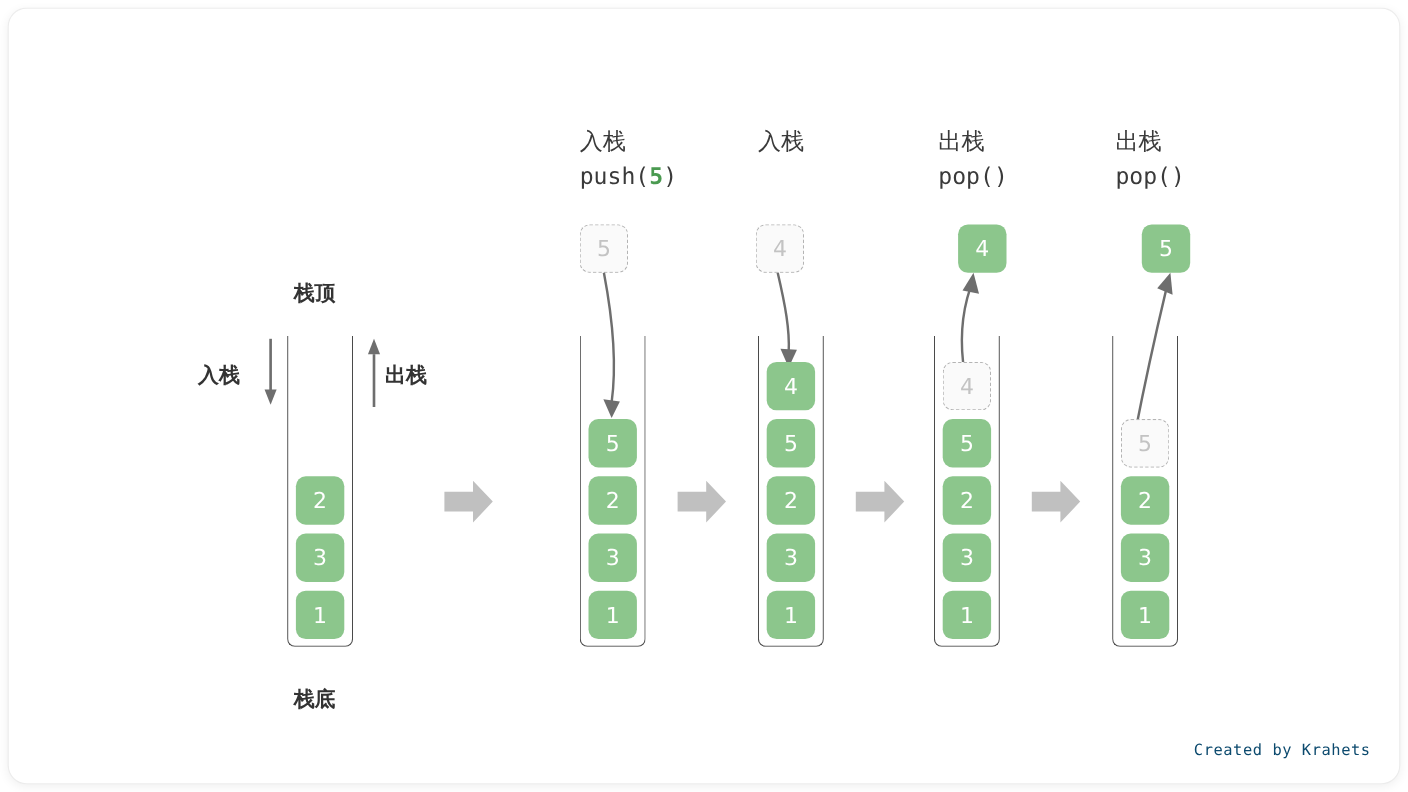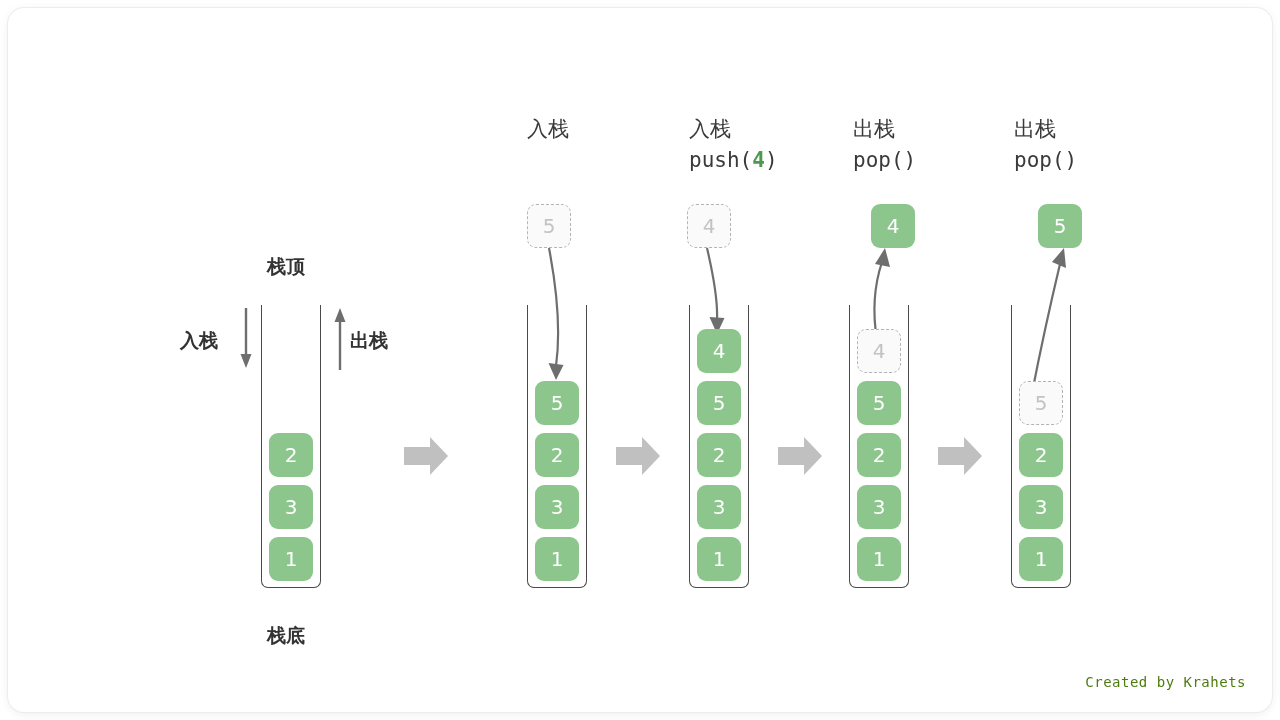--- a/index.html
+++ b/index.html
@@ -107,21 +107,21 @@
   }
 
   
   .flow-arrow { width: 46px; height: 44px; }
 
   
   #footer {
     right: 26px; bottom: 22px;
     font-family: "DejaVu Sans Mono", "Liberation Mono", monospace;
     font-size: 14px;
-    color: #4d7c0f;
+    color: #0c4a6e;
     letter-spacing: 0.5px;
     text-align: center;
   }
   svg { overflow: visible; display: block; }
 </style>
 </head>
 <body>
 
 <div id="card">
 
@@ -154,20 +154,21 @@
   </div>
 
   <div class="abs flow-arrow" style="left:396px; top:426px;">
     <svg width="46" height="44" viewBox="0 0 46 44">
       <polygon points="0,13 26,13 26,3 44,22 26,41 26,31 0,31" fill="#c0c0c0"></polygon>
     </svg>
   </div>
 
   <div class="abs op-head" style="left:519px; top:106px;">
     <span class="cn">入栈</span>
+    <span class="code"><span>push(</span><span class="arg">5</span><span>)</span></span>
   </div>
   <div class="abs cell ghost" style="left:519px; top:196px;">5</div>
   <div class="abs" style="left:519px; top:240px;">
     <svg width="60" height="140" viewBox="0 0 60 140">
       <path d="M 22 0 C 30 42, 34 82, 29 118" stroke="#6e6e6e" stroke-width="2.2" fill="none"></path>
       <polygon points="29,132 21.5,115 36.5,117" fill="#6e6e6e"></polygon>
     </svg>
   </div>
   <div class="abs" style="left:519px; top:297px;">
     <div class="stack-walls" style="left:0; top:0; height:283px;"></div>
@@ -178,21 +179,20 @@
   </div>
 
   <div class="abs flow-arrow" style="left:608px; top:426px;">
     <svg width="46" height="44" viewBox="0 0 46 44">
       <polygon points="0,13 26,13 26,3 44,22 26,41 26,31 0,31" fill="#c0c0c0"></polygon>
     </svg>
   </div>
 
   <div class="abs op-head" style="left:681px; top:106px;">
     <span class="cn">入栈</span>
-    <span class="code"><span>push(</span><span class="arg">4</span><span>)</span></span>
   </div>
   <div class="abs cell ghost" style="left:679px; top:196px;">4</div>
   <div class="abs" style="left:679px; top:240px;">
     <svg width="60" height="95" viewBox="0 0 60 95">
       <path d="M 20 0 C 27 30, 31 52, 30 72" stroke="#6e6e6e" stroke-width="2.2" fill="none"></path>
       <polygon points="30,86 22.5,69 37.5,70" fill="#6e6e6e"></polygon>
     </svg>
   </div>
   <div class="abs" style="left:681px; top:297px;">
     <div class="stack-walls" style="left:0; top:0; height:283px;"></div>

